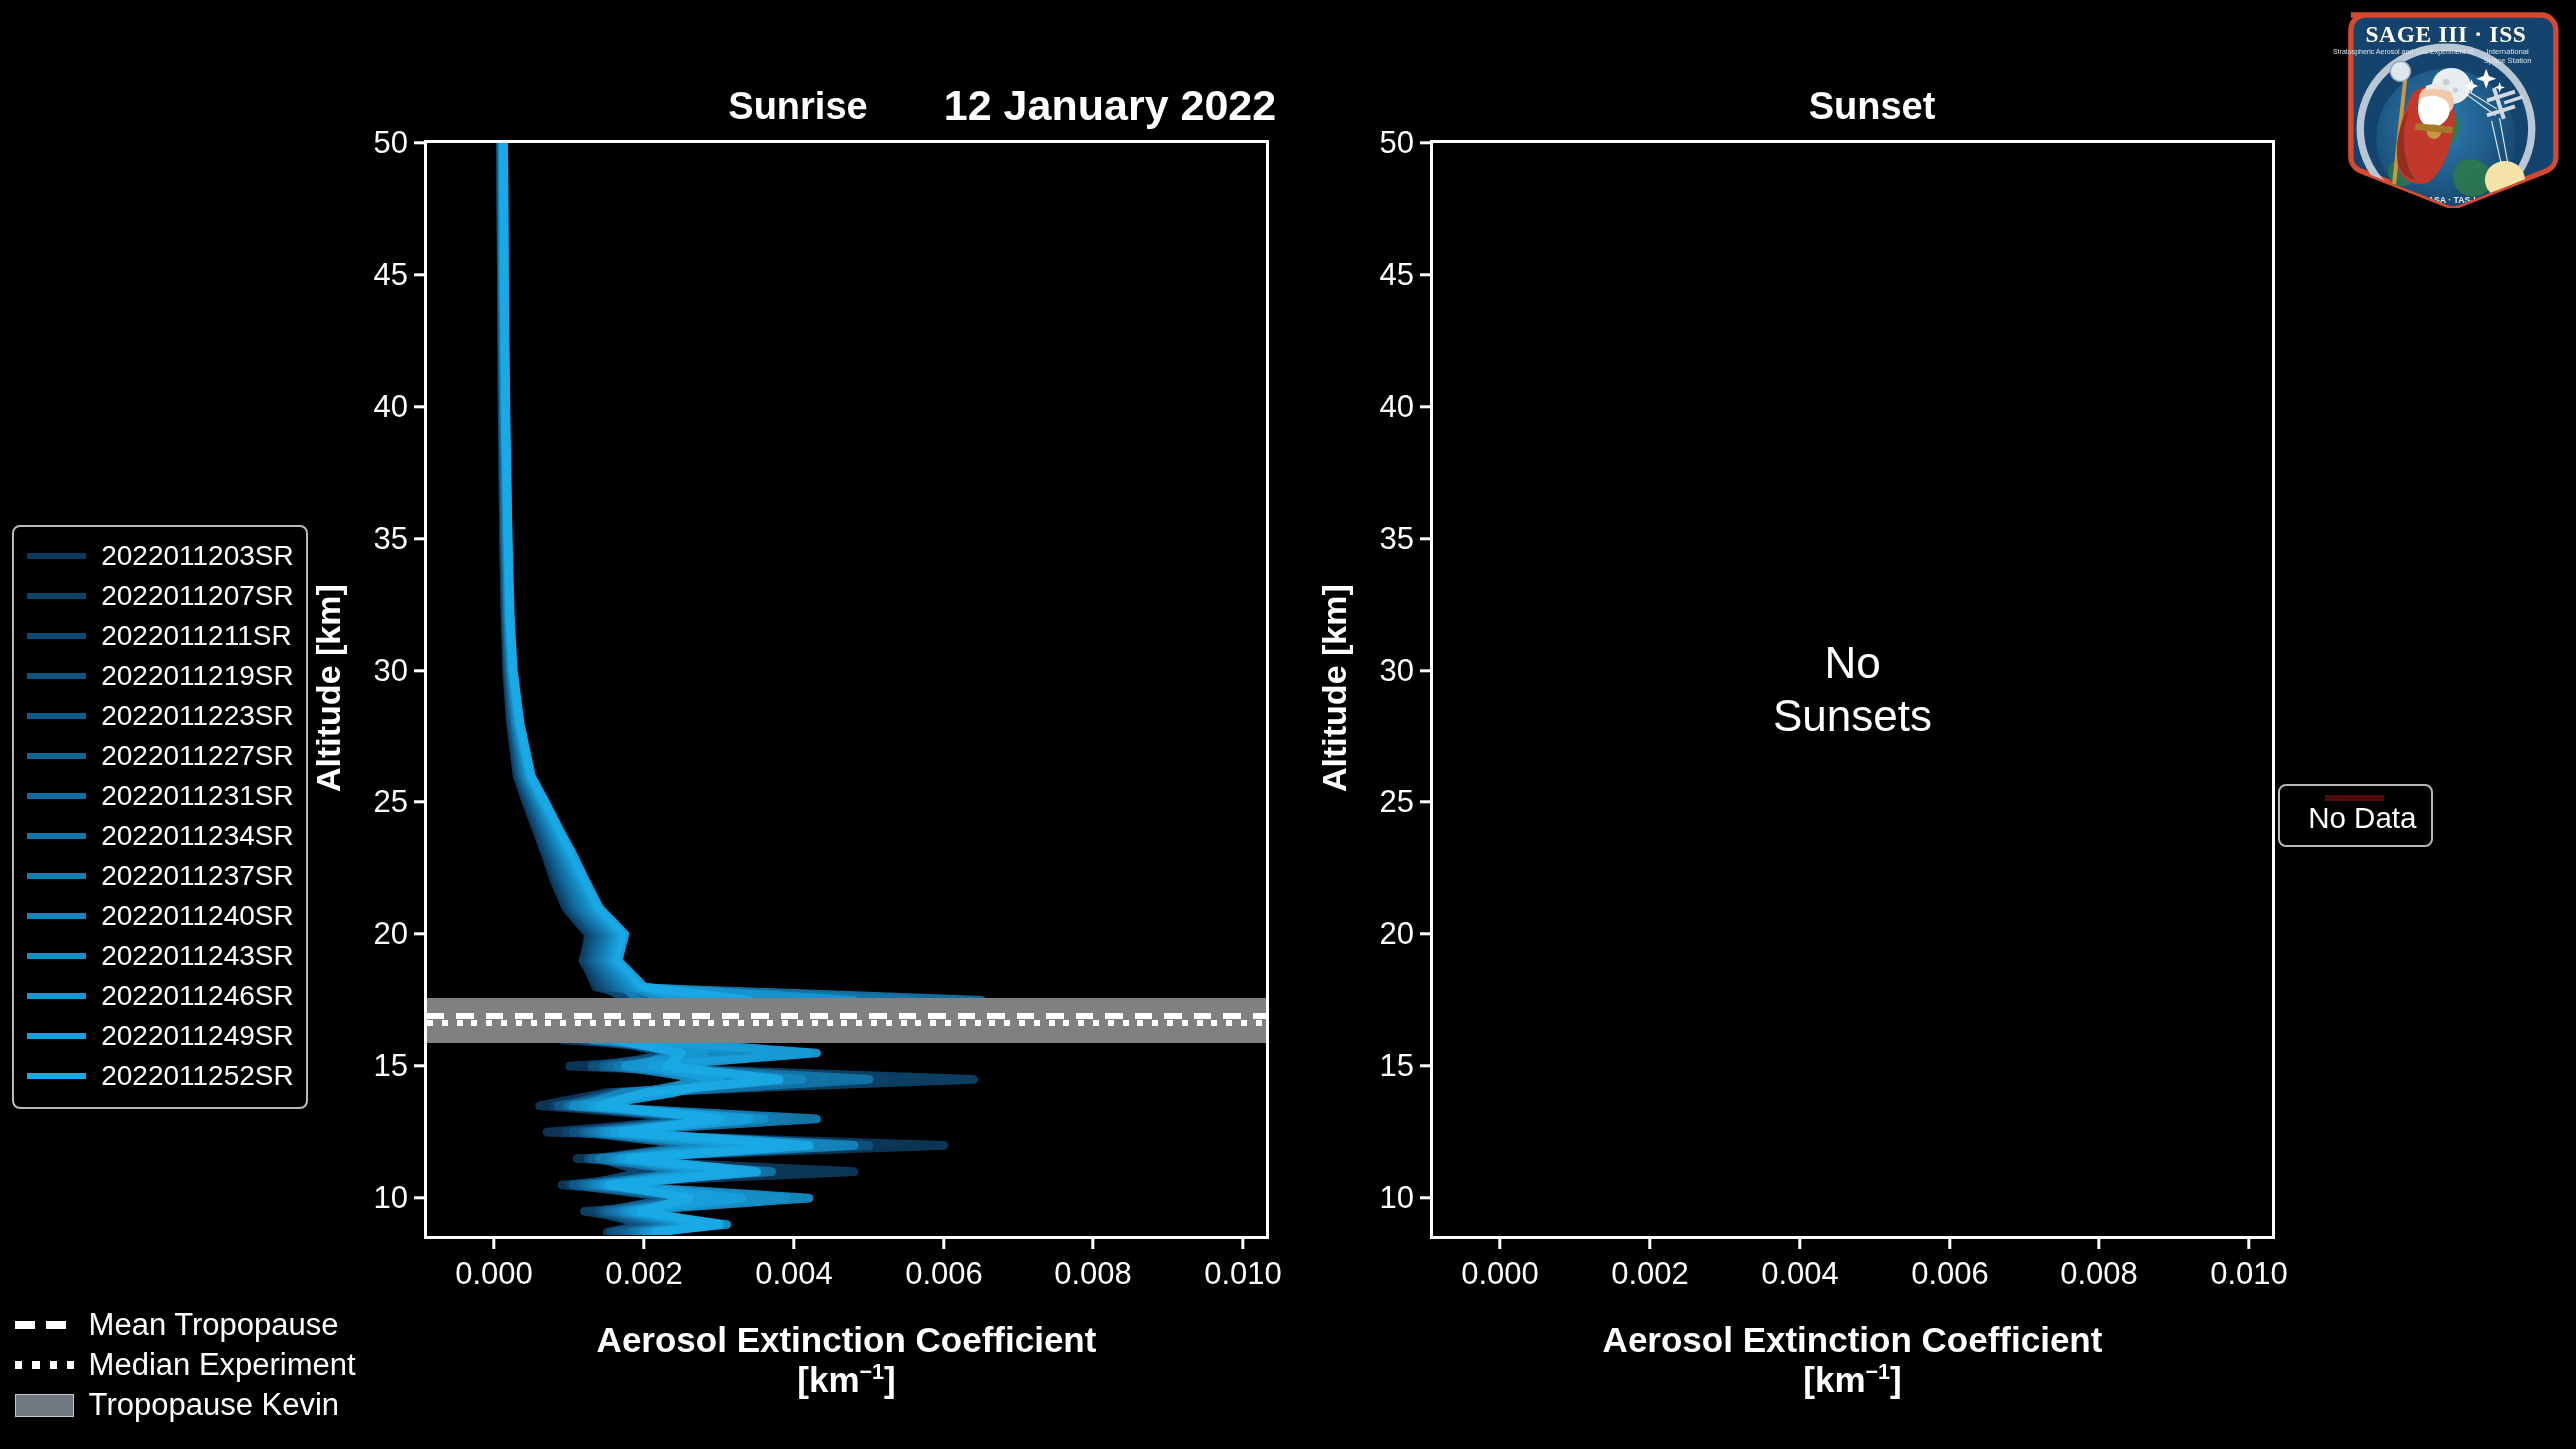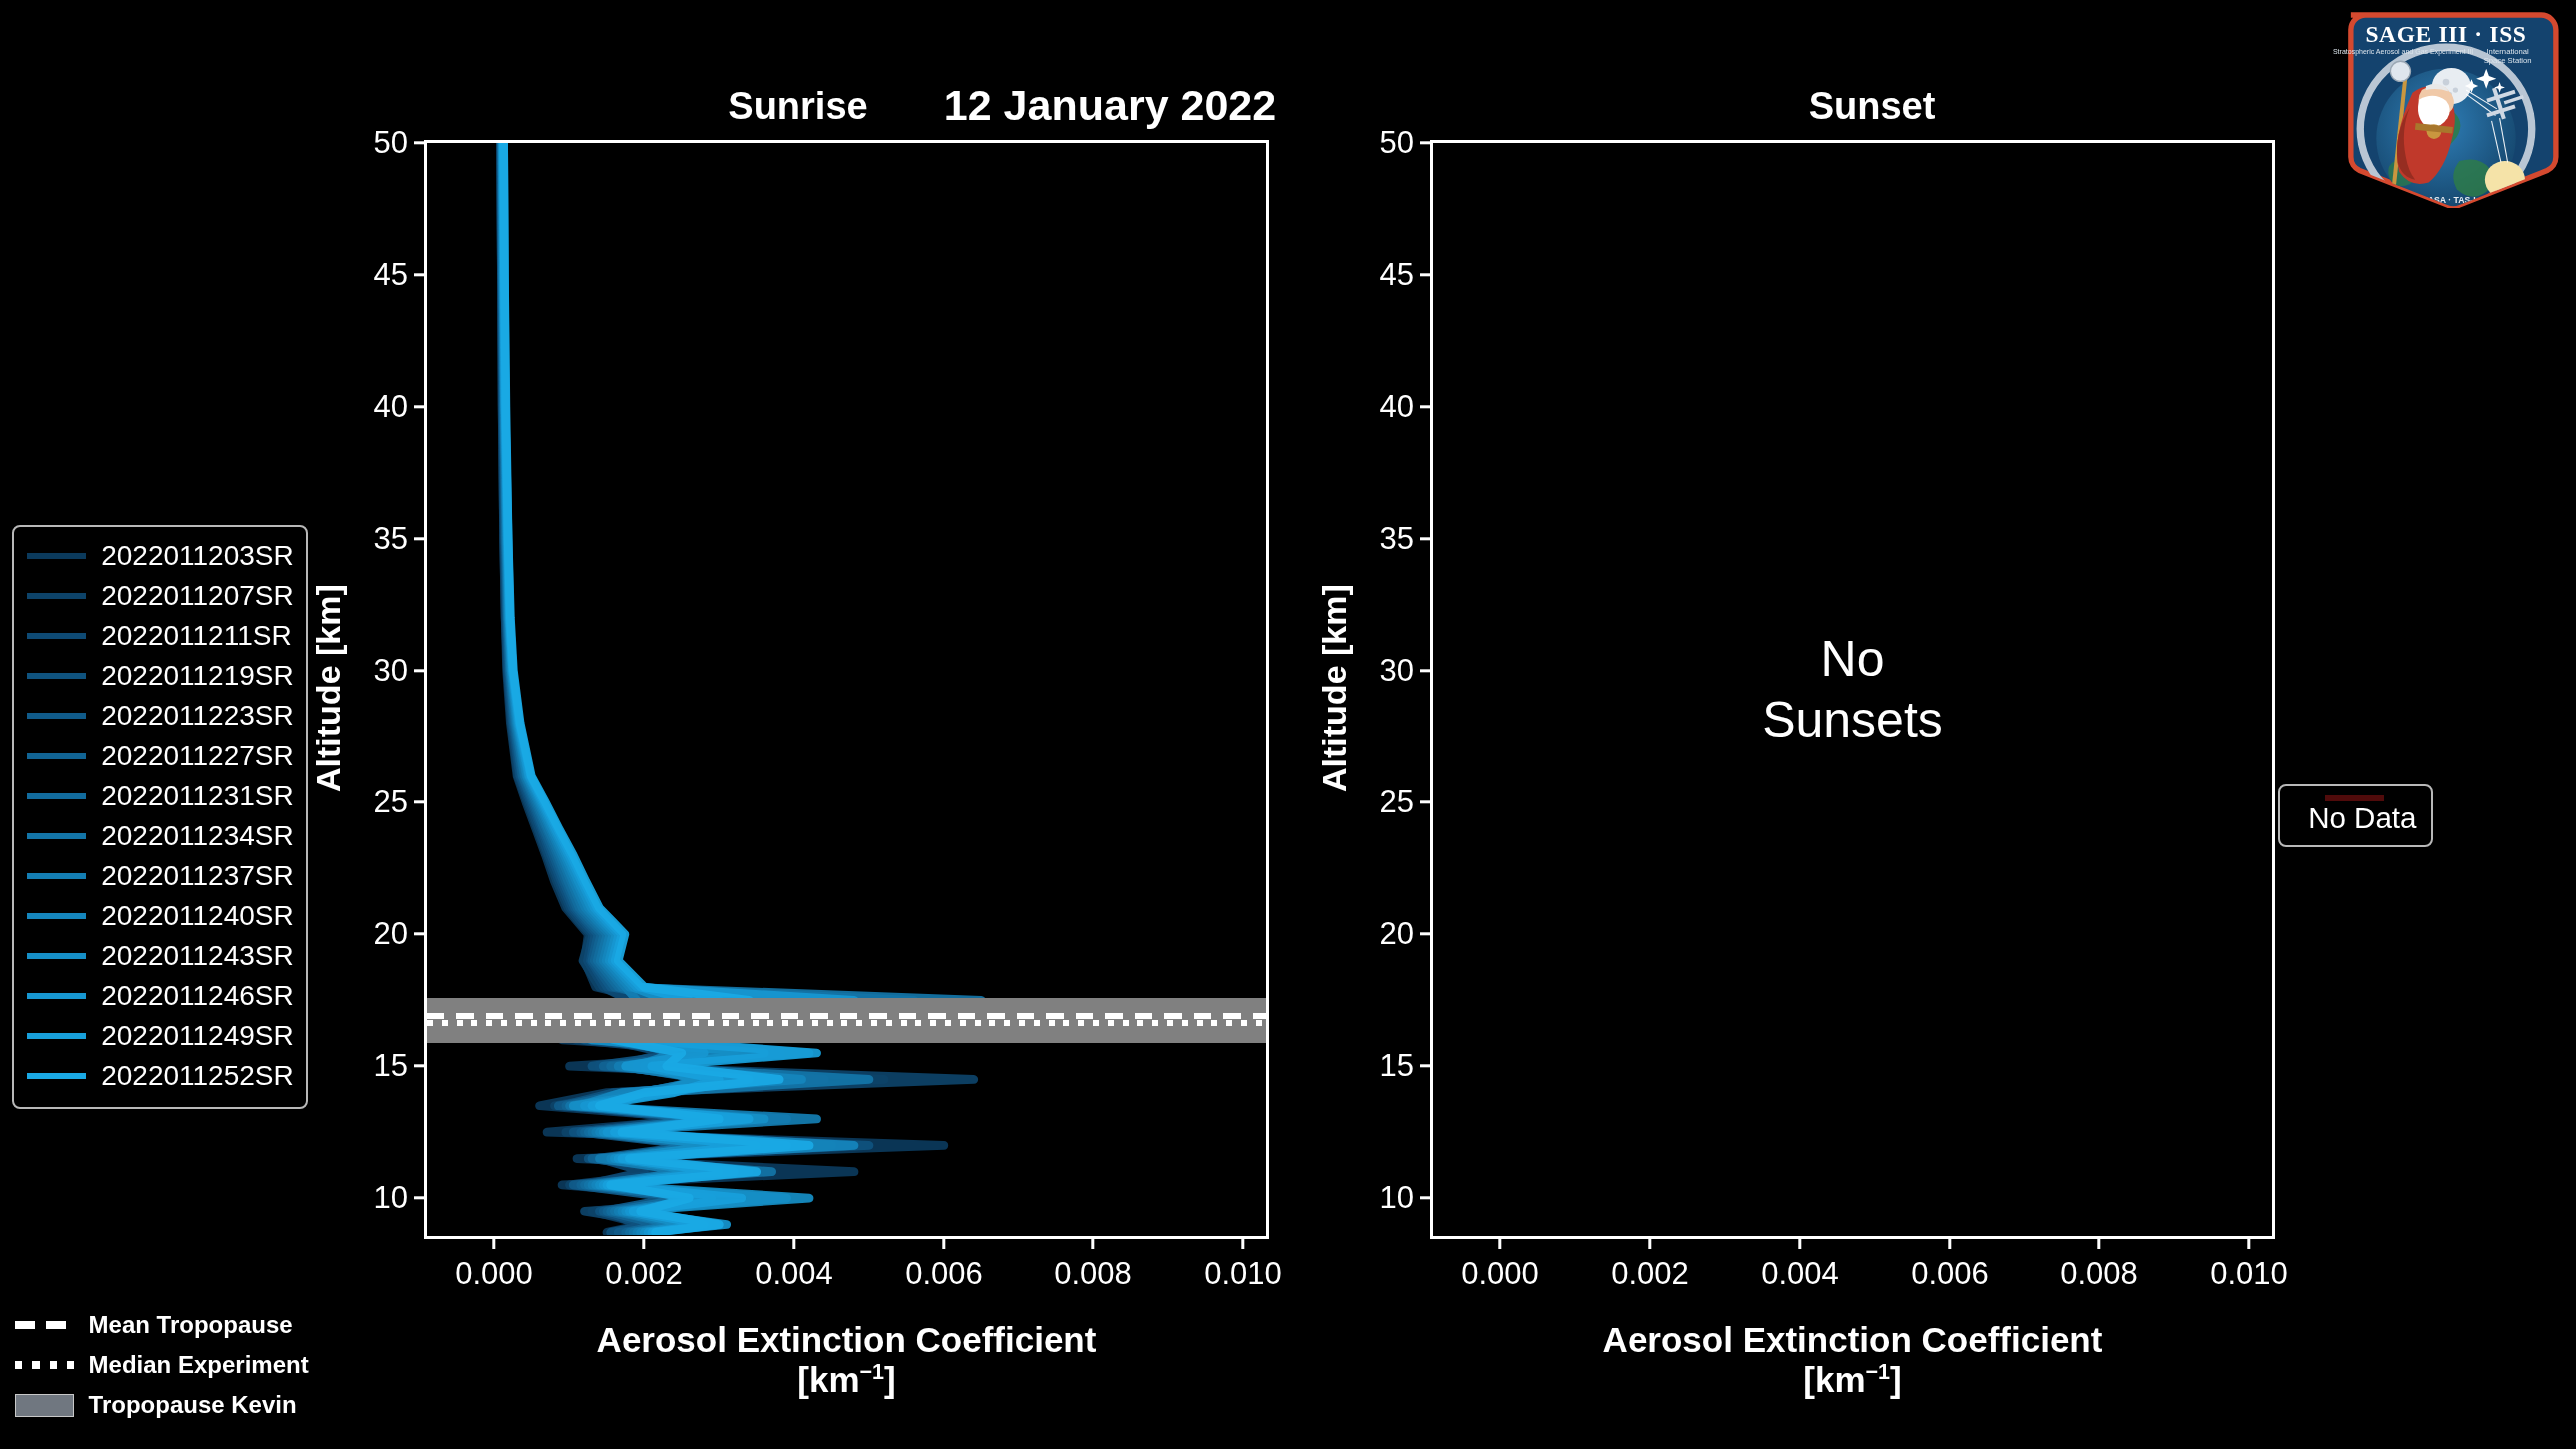--- a/index.html
+++ b/index.html
@@ -83,42 +83,42 @@
   }
   .trop-median {
     position:absolute; left:0; right:0; height:6px;
     background:repeating-linear-gradient(to right,#fff 0 6px,transparent 6px 14.8px);
   }
 
   
   #no-sunsets {
     position:absolute; left:0; right:0; top:50%;
     transform:translateY(-50%); text-align:center;
-    font-size:50px; line-height:1.22; white-space:pre-line;
+    font-size:44px; line-height:1.22; white-space:pre-line;
   }
 
   
   .legend-box {
     position:absolute; background:#000;
     border:2px solid #b8b8b8; border-radius:8px;
   }
   #legend-sunrise { left:12px; top:525px; padding:9.4px 12px 10.7px 13.4px; }
   #legend-sunset  { left:2278px; top:784px; padding:9.4px 14.8px 10.7px 13.4px; }
   .legend-row { display:flex; align-items:center; height:40px; }
   #legend-sunset .legend-row { height:39px;flex-direction:column; }
   .legend-swatch { width:59px; height:6px; flex:0 0 auto; }
   .legend-label {
     font-size:28px; color:#fff; margin-left:14.8px; white-space:nowrap;
   }
   #legend-sunset .legend-label { font-size:29.5px; }
 
   
   #trop-key { position:absolute; left:14.8px; top:1305px; }
   #trop-key .legend-row { height:40px; }
-  #trop-key .legend-label { font-size:24px;font-weight:bold; }
+  #trop-key .legend-label { font-size:31px; }
   .sw-dash {
     width:59px; height:7.4px;
     background:repeating-linear-gradient(to right,#fff 0 20px,transparent 20px 31px);
   }
   .sw-dot {
     width:59px; height:7.4px;
     background:repeating-linear-gradient(to right,#fff 0 7.4px,transparent 7.4px 17.4px);
   }
   .sw-patch {
     width:59px; height:23px; background:#707780; border:1.3px solid #c8c8c8;

